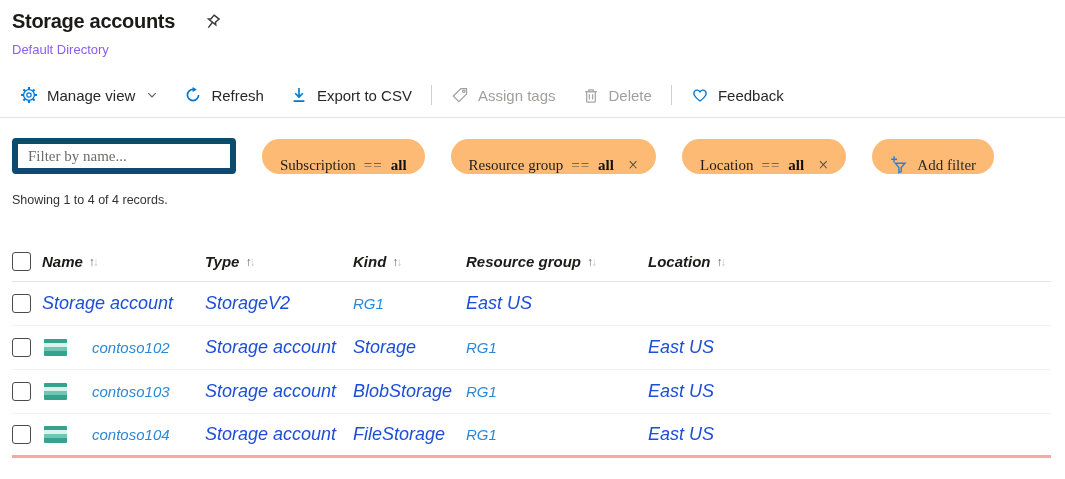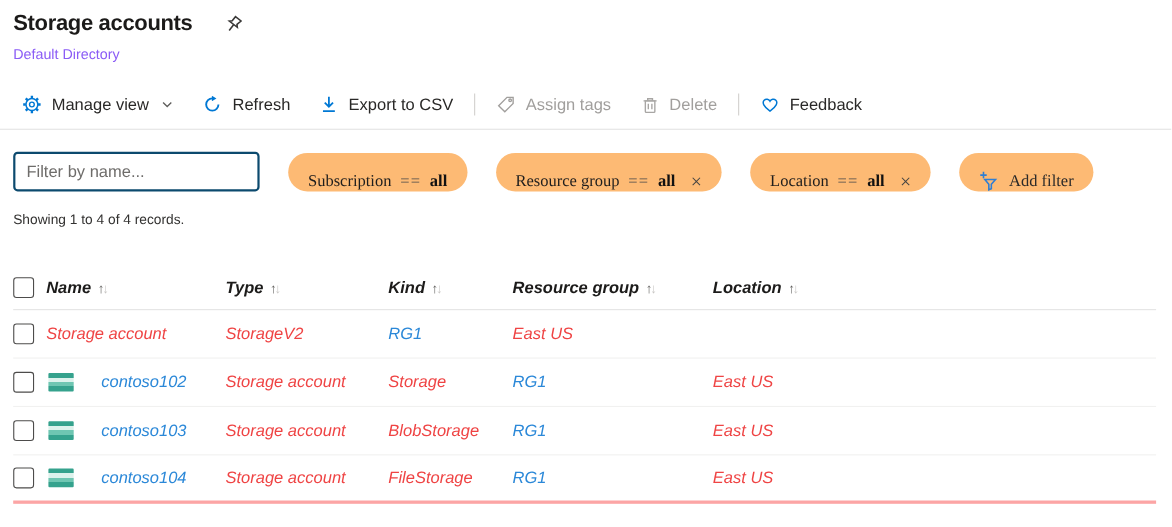--- a/index.html
+++ b/index.html
@@ -21,23 +21,23 @@
   .tb-btn .ticon { display:inline-flex; width:18px; height:18px; }
   .tb-btn.disabled { color:#a19f9d; cursor:default; }
   .tb-sep { width:1px; height:20px; background:#d2d0ce; margin:0 6px; }
   .chev { margin-left:2px; display:inline-flex; }
 
   .toolbar-divider { height:1px; background:#e3e3e3; margin-top:6px;
     margin-left:-12px; margin-right:-14px; }
 
   
   .filter-row { display:flex; align-items:center; margin-top:20px; gap:26px; }
-  .name-filter { width:224px; height:36px; border:2px solid #0c4a6e; border-radius:4px;
+  .name-filter { width:224px; height:36px; border:6px solid #0c4a6e; border-radius:4px;
     padding:0 10px; font-size:15px; color:#323130; outline:none;
-    font-family:Liberation Sans, sans-serif; }
+    font-family:Liberation Serif, serif; }
   .name-filter::placeholder { color:#6e6c6a; }
   .pill { display:flex; align-items:flex-end; height:35px; background:#fdba74;
     border-radius:18px; padding:0 18px; font-size:15px; color:#1f1e1d;
     cursor:pointer; gap:6px; white-space:nowrap;font-family:Liberation Serif, serif; }
   .pill .op { color:#4a4a4a; margin:0 2px; letter-spacing:1px; }
   .pill b { font-weight:700; color:#111; }
   .pill .x { font-size:18px; color:#454442; margin-left:8px; line-height:1; cursor:pointer; }
   .pill.add-filter { gap:8px; color:#2b2a29; }
 
   
@@ -50,21 +50,21 @@
   .trow.head { height:40px; border-bottom:1px solid #e4e4e4; }
   .trow.body { border-bottom:1px solid #f1f1f0; }
   .trow.body:last-child { border-bottom:3px solid #fca5a5; }
   .chk { width:19px; height:19px; border:1.6px solid #4d4c4b; border-radius:3px;
     background:#fff; cursor:pointer; }
   .hcell { font-size:15px; font-weight:700; color:#1c1b1a; display:flex;
     align-items:center; gap:4px; cursor:pointer; white-space:nowrap; }
   .sort { font-size:12px; font-weight:400; letter-spacing:-2px; margin-left:2px; }
   .sort .up { color:#5f5e5c; }
   .sort .dn { color:#c9c7c5; }
-  .cell { font-size:15px; color:#ef4444; white-space:nowrap; }
+  .cell { font-size:18px; color:#1d4ed8; white-space:nowrap; }
   .name-cell { display:flex; align-items:center; }
   .storage-icon { width:23px; height:17px; border-radius:1px; margin-left:2px;
     background:linear-gradient(to bottom,
       #35a28d 0%, #35a28d 26%,
       #ddf2ec 26%, #ddf2ec 48%,
       #6fc6b2 48%, #6fc6b2 72%,
       #35a28d 72%, #35a28d 100%); }
   a.link, .link { color:#2b88d8; text-decoration:none; font-size:15px; cursor:pointer; }
   .name-cell .link { margin-left:25px; }
 </style>

